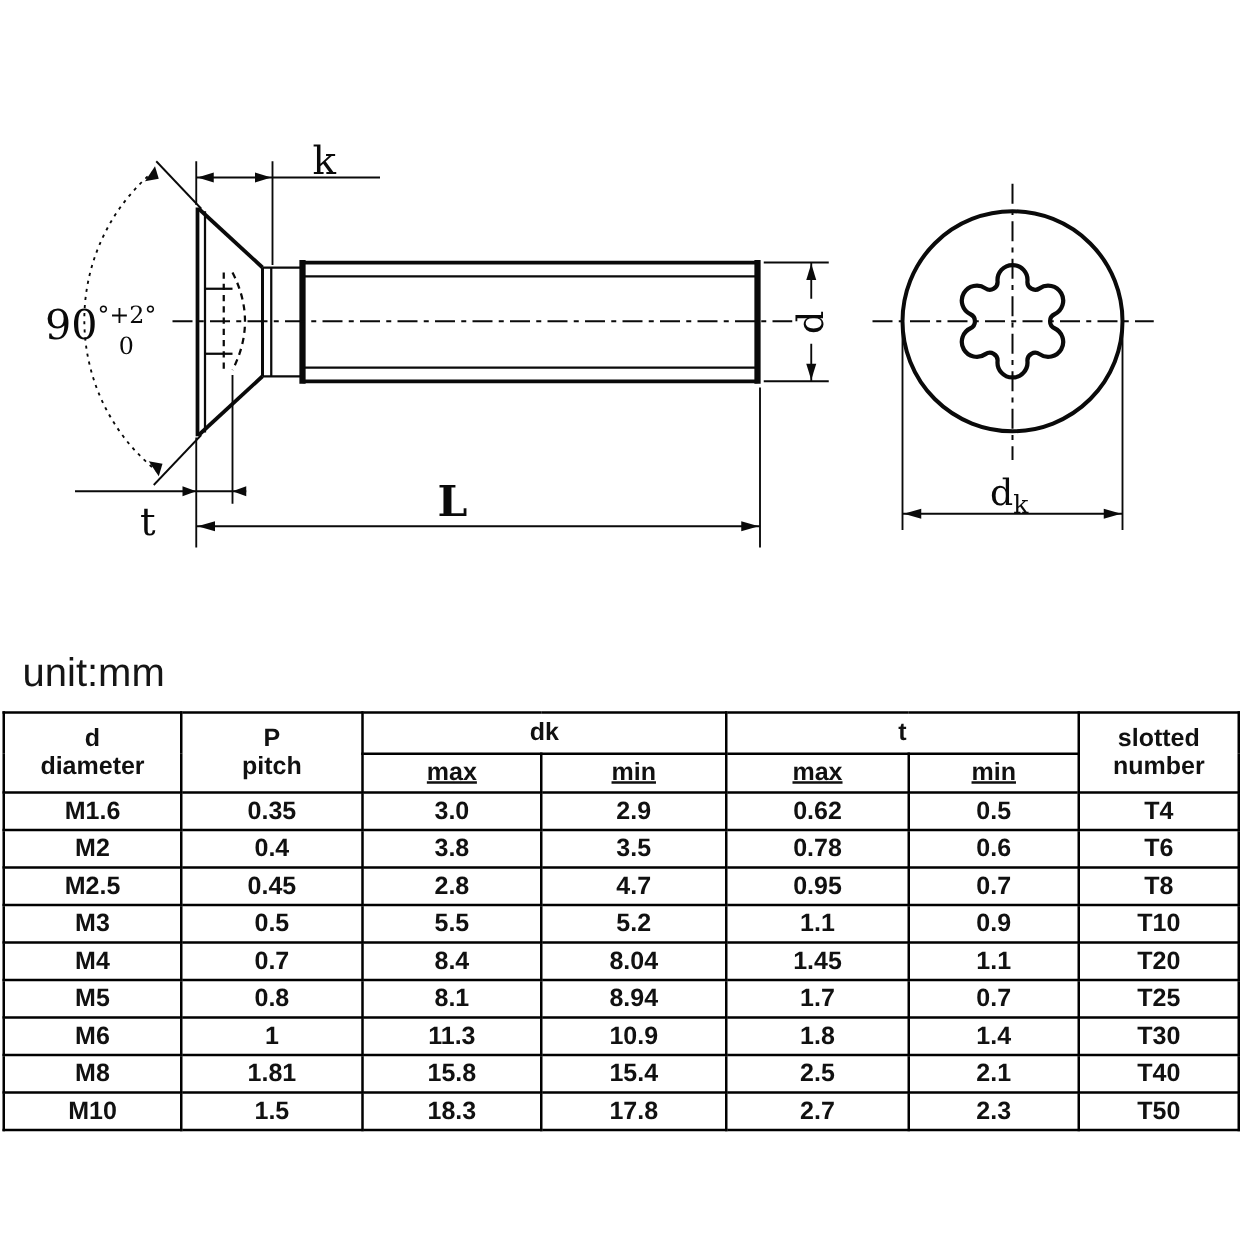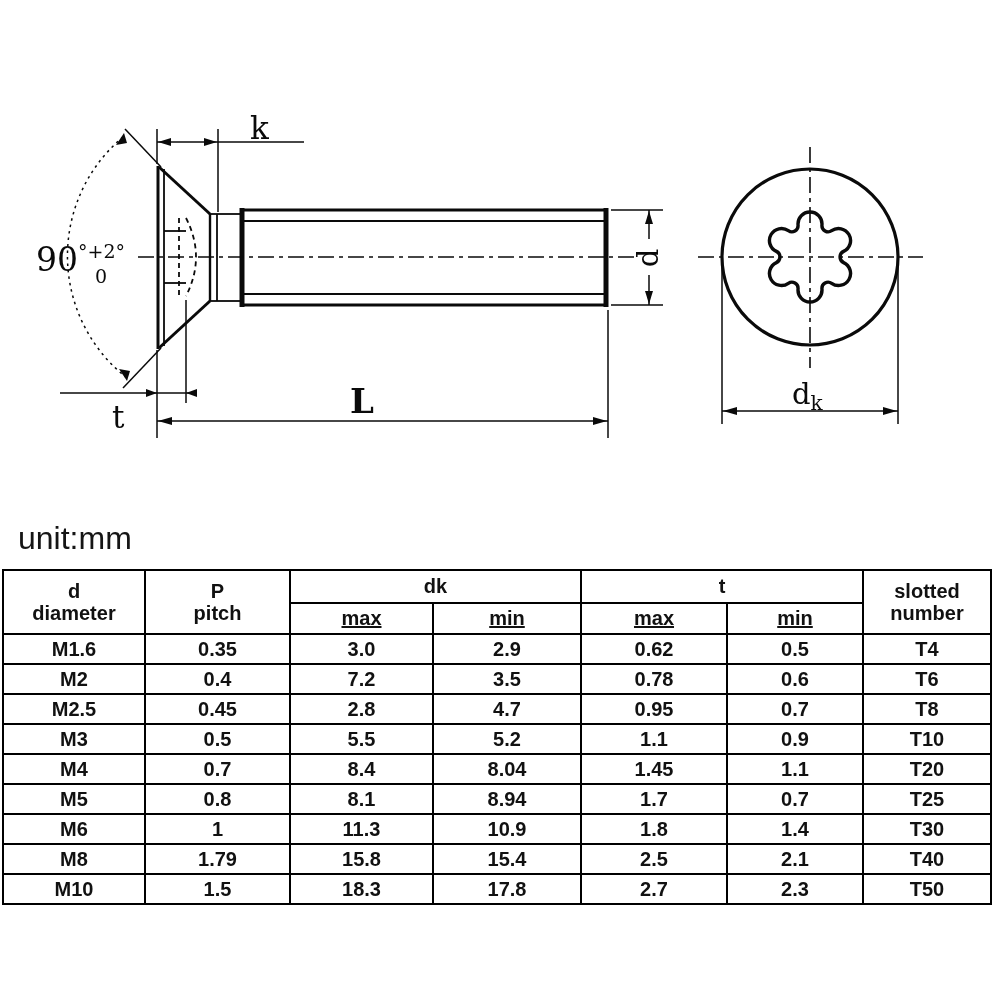--- a/index.html
+++ b/index.html
@@ -184,21 +184,21 @@
           <td>0.35</td>
           <td>3.0</td>
           <td>2.9</td>
           <td>0.62</td>
           <td>0.5</td>
           <td>T4</td>
         </tr>
         <tr>
           <td>M2</td>
           <td>0.4</td>
-          <td>7.2</td>
+          <td>3.8</td>
           <td>3.5</td>
           <td>0.78</td>
           <td>0.6</td>
           <td>T6</td>
         </tr>
         <tr>
           <td>M2.5</td>
           <td>0.45</td>
           <td>2.8</td>
           <td>4.7</td>
@@ -237,21 +237,21 @@
           <td>M6</td>
           <td>1</td>
           <td>11.3</td>
           <td>10.9</td>
           <td>1.8</td>
           <td>1.4</td>
           <td>T30</td>
         </tr>
         <tr>
           <td>M8</td>
-          <td>1.79</td>
+          <td>1.81</td>
           <td>15.8</td>
           <td>15.4</td>
           <td>2.5</td>
           <td>2.1</td>
           <td>T40</td>
         </tr>
         <tr>
           <td>M10</td>
           <td>1.5</td>
           <td>18.3</td>

